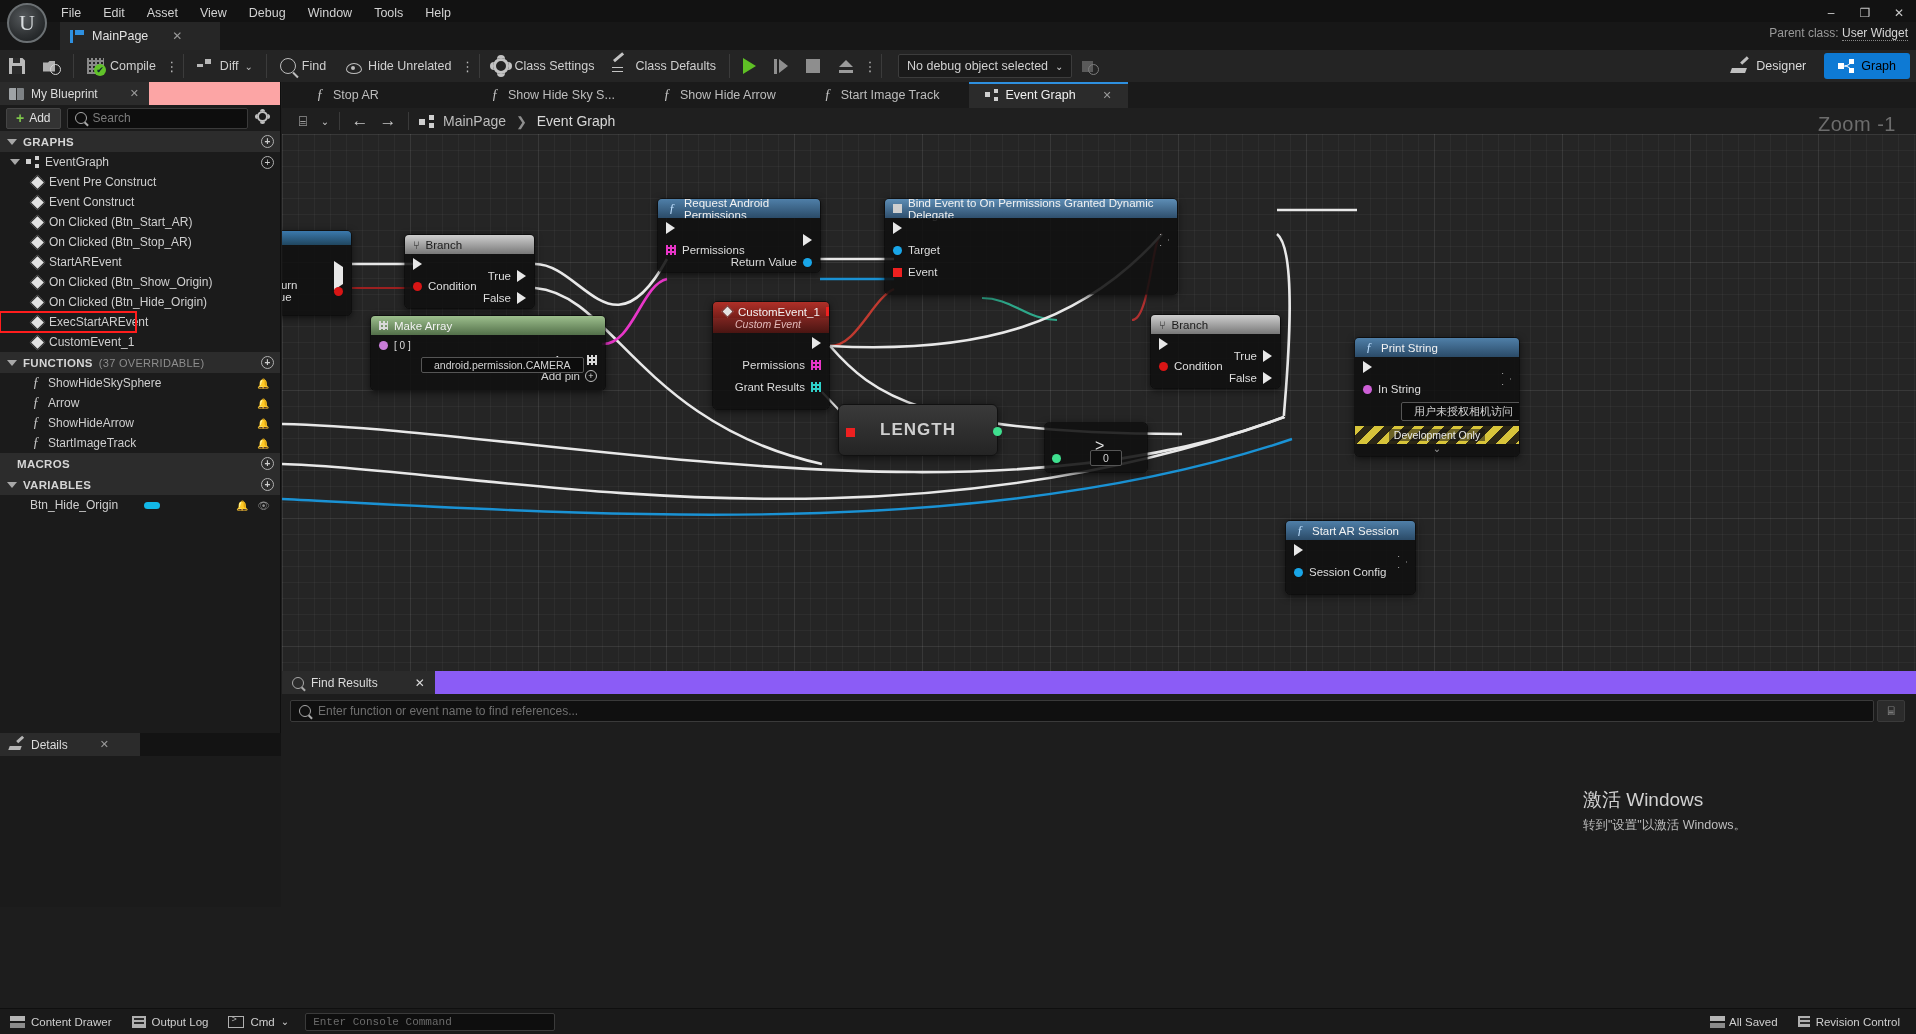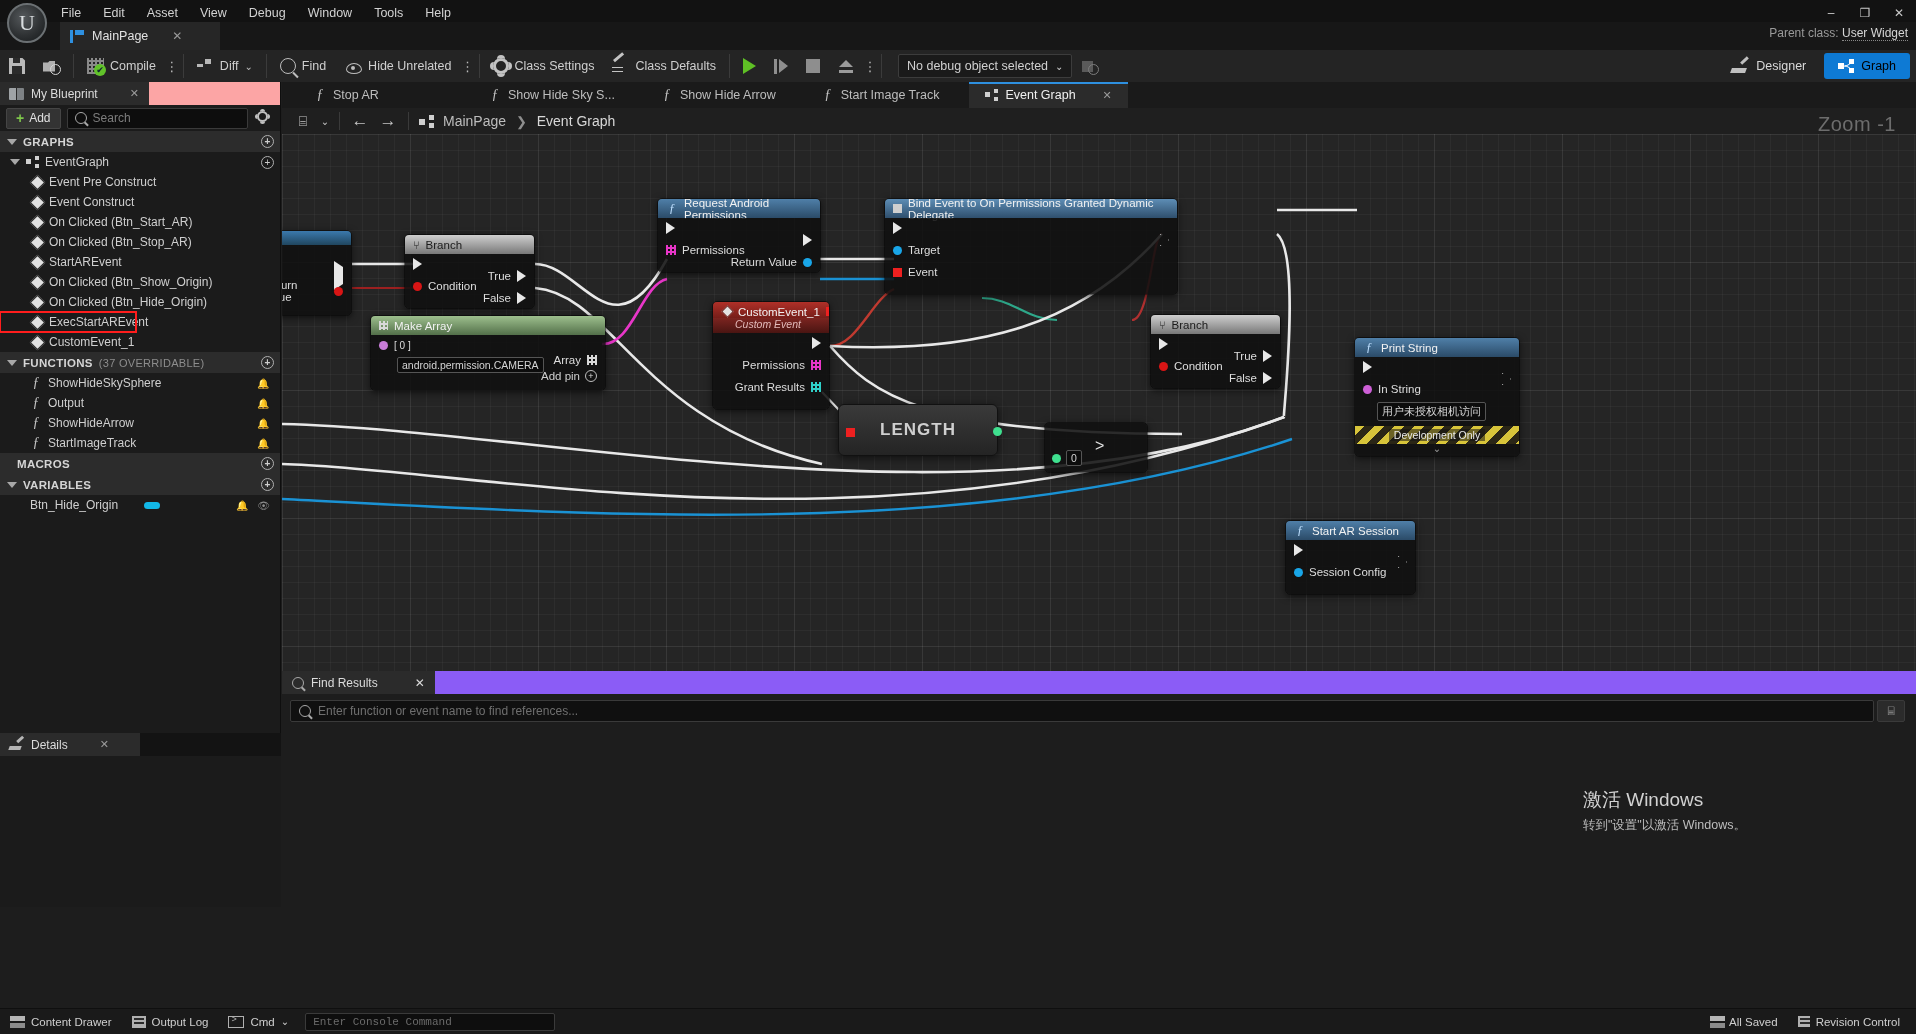--- a/index.html
+++ b/index.html
@@ -284,21 +284,21 @@
   .dot.green{background:#3fe08f;}
   .sq { width:9px;height:9px; flex:none;}
   .sq.red{background:#ee2020;} .sq.white{background:#cfcfcf;}
   .arr { width:10px;height:10px; flex:none;
     background: repeating-linear-gradient(0deg,currentColor 0 2px, transparent 2px 4px),
                 repeating-linear-gradient(90deg,currentColor 0 2px, transparent 2px 4px);
     background-size:4px 4px;}
   .arr.pink{ color:#e836c8; } .arr.white{ color:#d8d8d8; }
   .valbox {
     background:#0c0c0c; border:1px solid #555; border-radius:2px; font-size:10.5px; color:#d4d4d4;
-    padding: 1px 4px; white-space:nowrap;
+    padding: 1px 12px; white-space:nowrap;margin-left:24px;
   }
   .subtitle { font-size:10.5px; font-style:italic; color:#e2b9b9; padding: 0 8px 3px 22px; margin-top:-3px;}
   .addpin { display:flex; align-items:center; justify-content:flex-end; gap:5px; height:20px; padding: 0 8px; font-size:11.5px; color:#cfcfcf;}
   .plus-circ { width:12px;height:12px; border-radius:50%; border:1.4px solid #bdbdbd; font-size:9px; line-height:10px; text-align:center; color:#ddd;}
   .devonly {
     background: repeating-linear-gradient(135deg,#d7c43a 0 7px, #2a2616 7px 14px);
     height:18px; display:flex; align-items:center; justify-content:center;
   }
   .devonly span{ font-size:10.5px; color:#e9e9e9; background:rgba(20,20,20,.55); padding:0 5px;}
   .chev { text-align:center; font-size:10px; color:#9a9a9a; height:12px; line-height:10px;}
@@ -559,21 +559,21 @@
     </div>
     <div class="tree-row lvl2">
       <span class="fx">ƒ</span>
       <span>ShowHideSkySphere</span>
       <span class="fn-badges">
           <span class="bell">🔔</span>
         </span>
     </div>
     <div class="tree-row lvl2">
       <span class="fx">ƒ</span>
-      <span>Output</span>
+      <span>Arrow</span>
       <span class="fn-badges">
           <span class="bell">🔔</span>
         </span>
     </div>
     <div class="tree-row lvl2">
       <span class="fx">ƒ</span>
       <span>ShowHideArrow</span>
       <span class="fn-badges">
           <span class="bell">🔔</span>
         </span>

